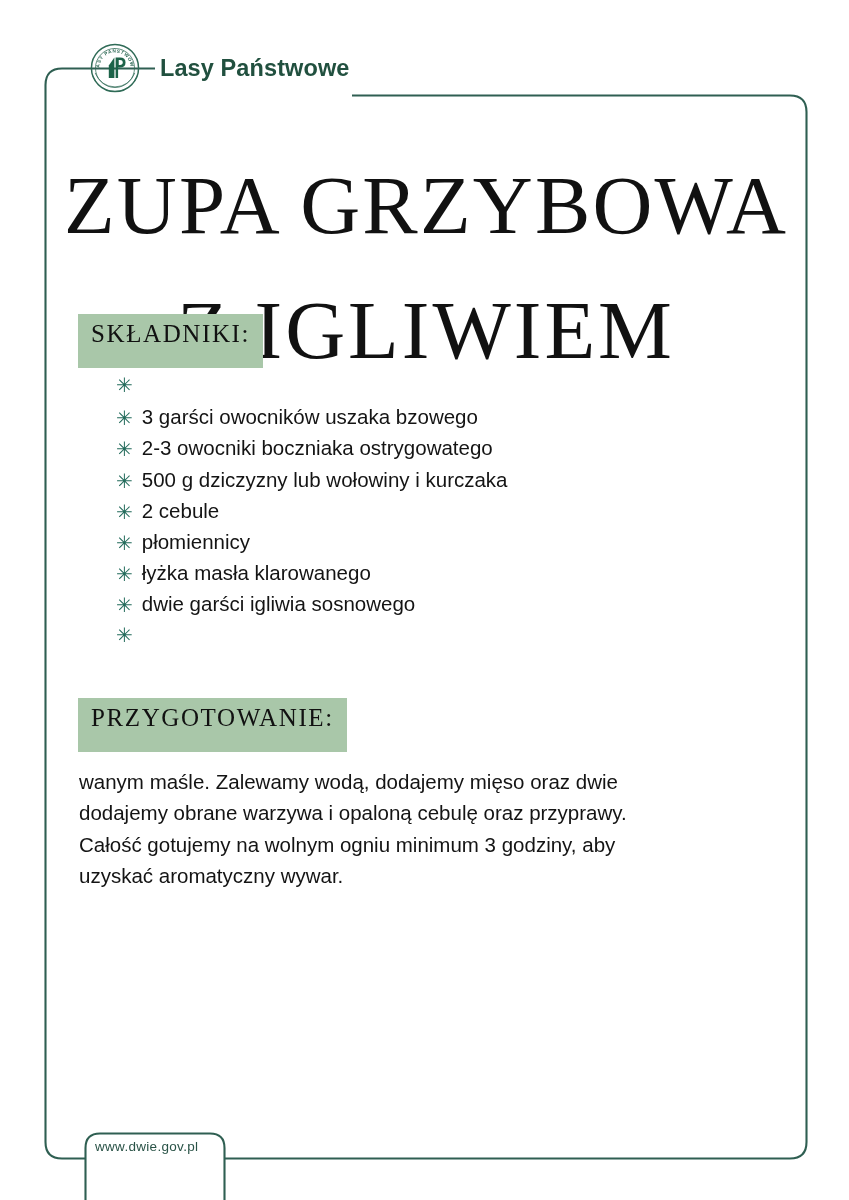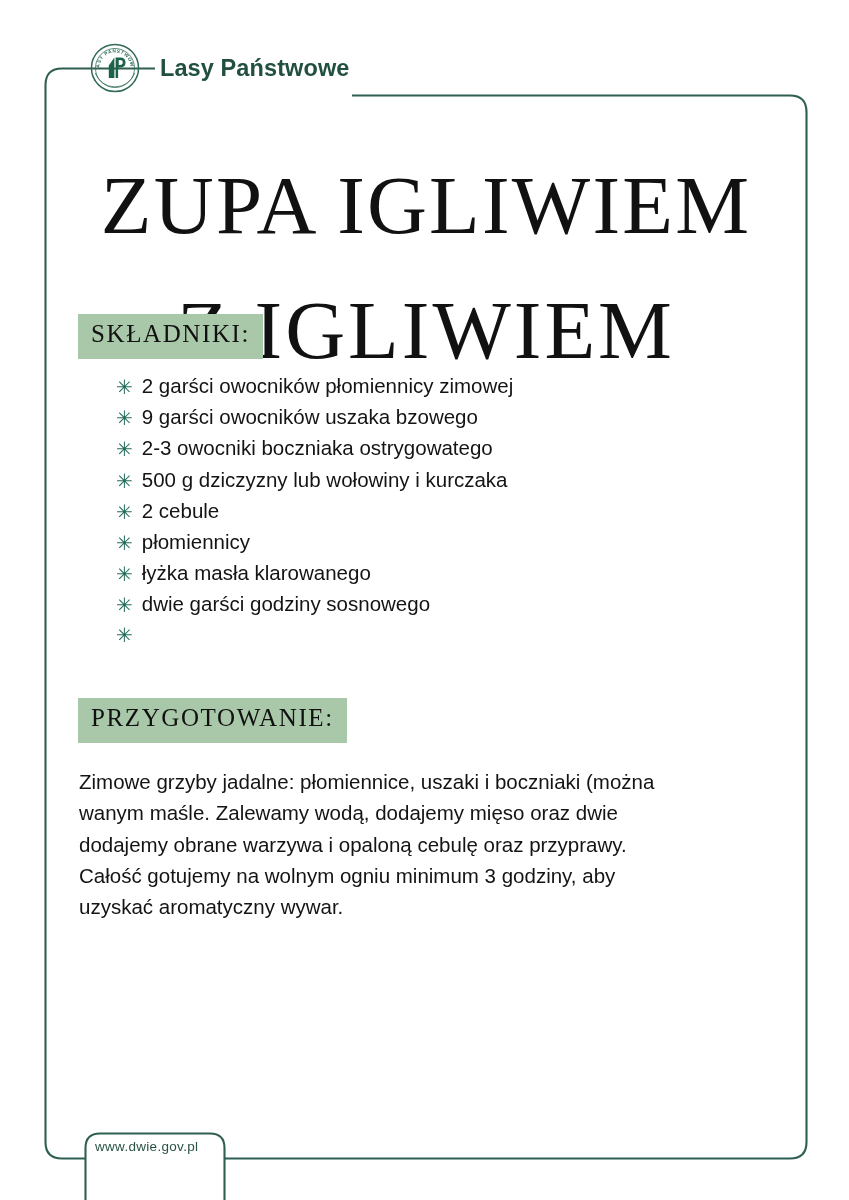--- a/index.html
+++ b/index.html
@@ -83,21 +83,21 @@
 
   
   .section-head {
     position: absolute;
     background: #a9c7a9;
     color: #111111;
     font-family: "Liberation Serif", serif;
     font-size: 25px;
     letter-spacing: 1.6px;
     line-height: 1;
-    padding: 7px 13px 13px 13px;
+    padding: 7px 13px 22px 13px;
     white-space: nowrap;
   }
   .section-head.sk { left: 78px; top: 314px; }
   .section-head.pg { left: 78px; top: 698px; }
 
   
   .ingredients {
     position: absolute;
     left: 116px;
     top: 374px;
@@ -186,34 +186,33 @@
       </text>
 
       <path d="M 40 66 L 40 46 L 49 33 L 49 66 Z" fill="#1d6349"></path>
       <path d="M 51 33 L 58 33 Q 67 33 67 41 Q 67 49 58 49 L 55 49 L 55 66 L 51 66 Z" fill="#1d6349"></path>
       <path d="M 56 37 L 58 37 Q 62.5 37 62.5 41 Q 62.5 45 58 45 L 56 45 Z" fill="#ffffff"></path>
     </svg>
     <span class="brand-name">Lasy Państwowe</span>
   </div>
 
   <h1 class="title">
-    <span class="title-line l1">ZUPA IGLIWIEM</span>
+    <span class="title-line l1">ZUPA GRZYBOWA</span>
     <span class="title-line l2">Z IGLIWIEM</span>
   </h1>
 
   <div class="section-head sk">SKŁADNIKI:</div>
 
   <ul class="ingredients" id="ingredients-list">
       <li class="ing-item">
         <span class="ing-bullet">✳</span>
-        <span class="ing-text">2 garści owocników płomiennicy zimowej</span>
-      </li>
-      <li class="ing-item">
-        <span class="ing-bullet">✳</span>
-        <span class="ing-text">9 garści owocników uszaka bzowego</span>
+      </li>
+      <li class="ing-item">
+        <span class="ing-bullet">✳</span>
+        <span class="ing-text">3 garści owocników uszaka bzowego</span>
       </li>
       <li class="ing-item">
         <span class="ing-bullet">✳</span>
         <span class="ing-text">2-3 owocniki boczniaka ostrygowatego</span>
       </li>
       <li class="ing-item">
         <span class="ing-bullet">✳</span>
         <span class="ing-text">500 g dziczyzny lub wołowiny i kurczaka</span>
       </li>
       <li class="ing-item">
@@ -223,31 +222,30 @@
       <li class="ing-item">
         <span class="ing-bullet">✳</span>
         <span class="ing-text">płomiennicy</span>
       </li>
       <li class="ing-item">
         <span class="ing-bullet">✳</span>
         <span class="ing-text">łyżka masła klarowanego</span>
       </li>
       <li class="ing-item">
         <span class="ing-bullet">✳</span>
-        <span class="ing-text">dwie garści godziny sosnowego</span>
+        <span class="ing-text">dwie garści igliwia sosnowego</span>
       </li>
       <li class="ing-item">
         <span class="ing-bullet">✳</span>
       </li>
     </ul>
 
   <div class="section-head pg">PRZYGOTOWANIE:</div>
 
   <div class="prep-body" id="prep-body">
-      <span class="prep-line">Zimowe grzyby jadalne: płomiennice, uszaki i boczniaki (można</span>
       <span class="prep-line">wanym maśle. Zalewamy wodą, dodajemy mięso oraz dwie</span>
       <span class="prep-line">dodajemy obrane warzywa i opaloną cebulę oraz przyprawy.</span>
       <span class="prep-line">Całość gotujemy na wolnym ogniu minimum 3 godziny, aby</span>
       <span class="prep-line">uzyskać aromatyczny wywar.</span>
     </div>
 
   <div class="footer-url">www.dwie.gov.pl</div>
 
 </div>
 

